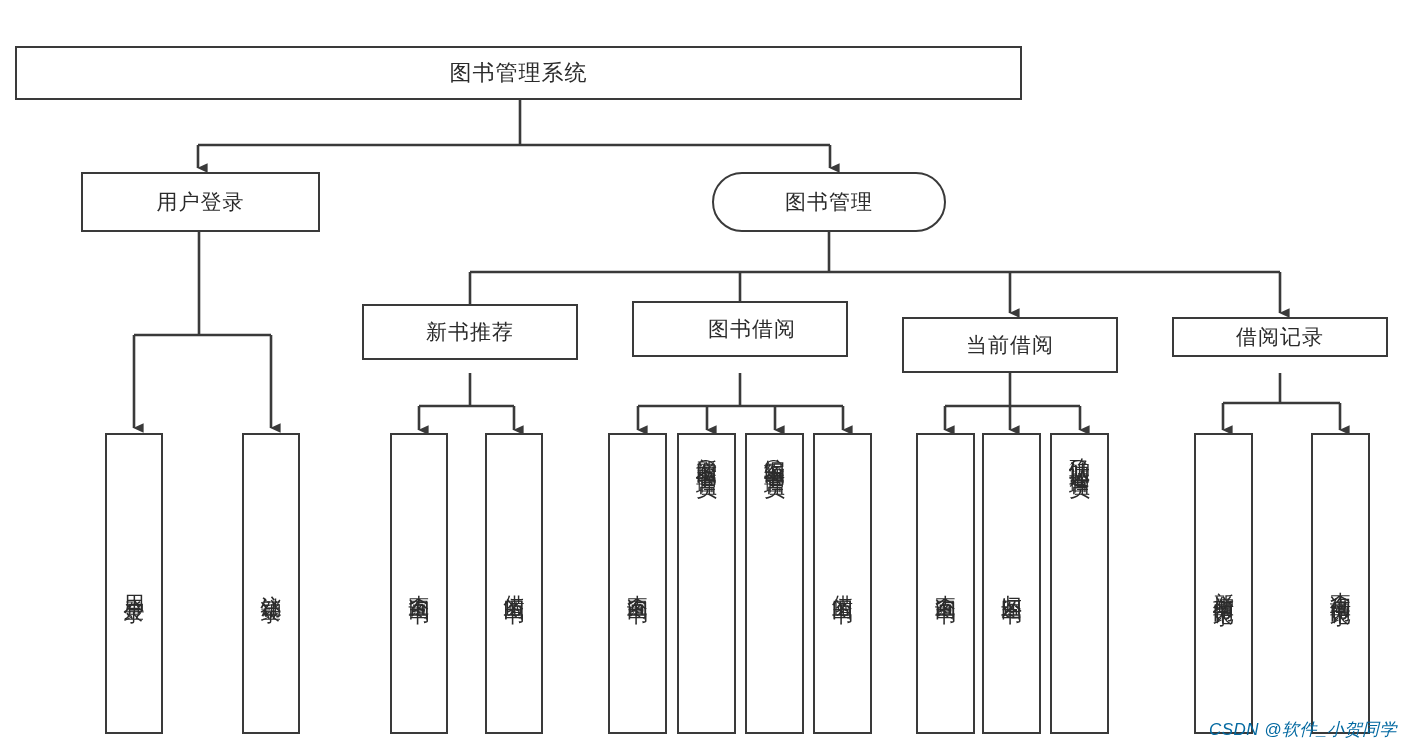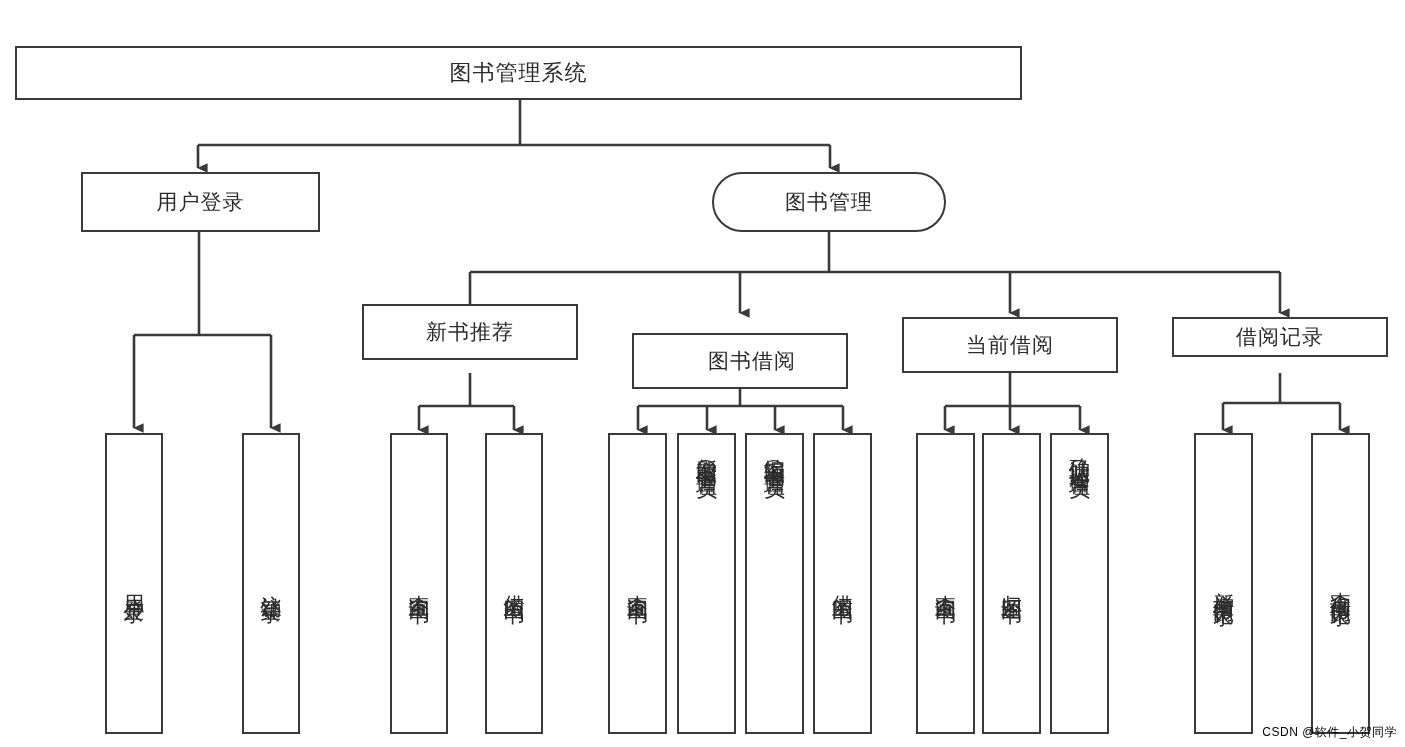--- a/index.html
+++ b/index.html
@@ -50,25 +50,26 @@
   .node.vert.topalign{
     justify-content:flex-start;
   }
   #root-node{
     font-size:22px;
   }
   #watermark{
     position:absolute;
     right:8px;
     bottom:6px;
-    font-size:12px;
-    color:#000000;
+    font-size:17px;
+    color:#0369a1;
     letter-spacing:0.5px;
     white-space:nowrap;
     z-index:5;
+    font-style:italic;
   }
 </style>
 </head>
 <body>
 
 <div id="canvas">
 
   <svg id="wires" viewBox="0 0 1405 747">
     <defs>
       <marker id="arw" markerWidth="12" markerHeight="12" refX="5.4" refY="9.6" orient="auto" markerUnits="userSpaceOnUse">
@@ -120,21 +121,21 @@
   </svg>
 
   <div class="node horiz" id="root-node" style="left:15px;top:13px;width:1007px;height:54px;margin-top:33px;">图书管理系统</div>
 
   <div class="node horiz" style="left:81px;top:172px;width:239px;height:60px;">用户登录</div>
 
   <div class="node horiz" style="left:712px;top:172px;width:234px;height:60px;border-radius:30px;">图书管理</div>
 
   <div class="node horiz" style="left:362px;top:304px;width:216px;height:56px;">新书推荐</div>
 
-  <div class="node horiz" style="left:632px;top:333px;width:216px;height:56px;padding-left:24px;">图书借阅</div>
+  <div class="node horiz" style="left:632px;top:301px;width:216px;height:56px;padding-left:24px;">图书借阅</div>
 
   <div class="node horiz" style="left:902px;top:317px;width:216px;height:56px;">当前借阅</div>
 
   <div class="node horiz" style="left:1172px;top:317px;width:216px;height:40px;">借阅记录</div>
 
   <div class="node vert" style="left:105px;top:433px;width:58px;height:301px;">用户登录</div>
 
   <div class="node vert" style="left:242px;top:433px;width:58px;height:301px;">注销登录</div>
 
   <div class="node vert" style="left:390px;top:433px;width:58px;height:301px;">查询图书</div>

